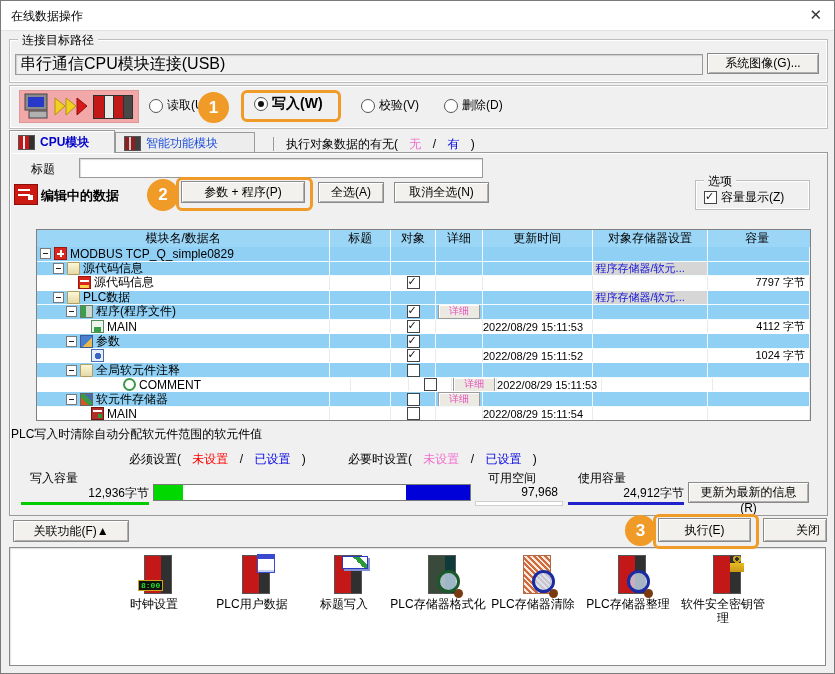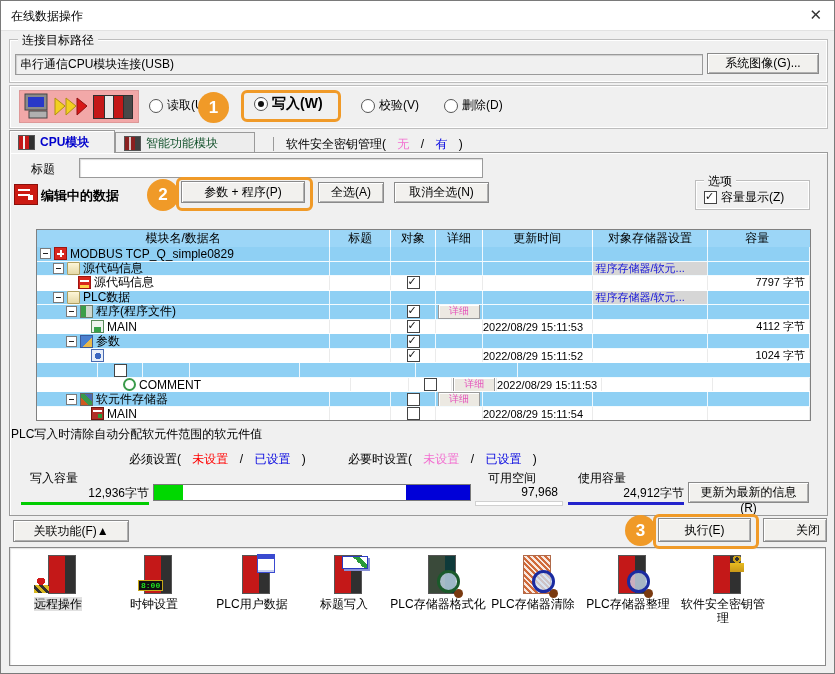--- a/index.html
+++ b/index.html
@@ -4,33 +4,33 @@
 <style>
   html,body{margin:0;padding:0;}
   body{width:835px;height:674px;font-family:"Liberation Sans","DejaVu Sans",sans-serif;background:#d6d6d6;}
   .dialog{position:absolute;left:0;top:0;width:833px;height:672px;background:#f0f0f0;border:1px solid #7a7a7a;overflow:hidden;}
   .titlebar{position:absolute;left:0;top:0;width:100%;height:29px;background:#ffffff;border-bottom:1px solid #e2e2e2;}
   .titlebar .ttl{position:absolute;left:10px;top:7px;font-size:12px;color:#000;}
   .titlebar .close{position:absolute;right:12px;top:5px;font-size:15px;color:#333;cursor:pointer;}
   .groupbox{position:absolute;border:1px solid #bdbdbd;box-shadow:inset 0 0 0 1px #ffffff;}
   .gb-label{position:absolute;top:-8px;left:8px;background:#f0f0f0;padding:0 4px;font-size:12px;color:#000;}
   .sunken{border:1px solid #9a9a9a;box-shadow:inset 1px 1px 1px rgba(0,0,0,0.15);}
-  .field{position:absolute;background:#f0f0f0;font-size:12px;line-height:18px;padding:0 4px;color:#000;}
+  .field{position:absolute;background:#f0f0f0;font-size:16px;line-height:18px;padding:0 4px;color:#000;}
   .btn{position:absolute;background:#f2f1ee;border:1px solid #8a8a8a;box-shadow:inset 1px 1px 0 #ffffff, inset -1px -1px 0 #b0b0b0;font-size:12px;color:#000;text-align:center;cursor:pointer;font-family:inherit;}
   .radio{position:absolute;display:flex;align-items:center;cursor:pointer;}
   .rdot{width:12px;height:12px;border-radius:50%;border:1px solid #555;background:#fff;margin-right:4px;position:relative;flex:none;}
   .rdot.sel::after{content:"";position:absolute;left:3px;top:3px;width:6px;height:6px;border-radius:50%;background:#111;}
   .rlabel{font-size:12px;color:#000;}
   .rlabel.big{font-size:14px;font-weight:bold;}
   
   .tab{position:absolute;height:21px;display:flex;align-items:center;padding:0 8px;font-size:12px;border:1px solid #9a9a9a;border-bottom:none;background:#ededed;box-sizing:border-box;cursor:pointer;}
   .tab.sel{background:#f0f0f0;height:23px;z-index:2;box-shadow:inset 1px 1px 0 #fff;}
   .tab .tabtxt{margin-left:5px;}
   .tab1 .tabtxt{color:#0000cc;font-weight:bold;}
-  .tab2 .tabtxt{color:#14532d;}
+  .tab2 .tabtxt{color:#1d4ed8;}
   .tab-plc-icon{width:15px;height:13px;border:1px solid #555;background:linear-gradient(90deg,#c41818 0 4px,#f2f2f2 4px 6px,#c41818 6px 10px,#303030 10px);flex:none;}
   .tab2 .tab-plc-icon{background:linear-gradient(90deg,#8a2020 0 4px,#d8c8c8 4px 6px,#8a2020 6px 10px,#404040 10px);}
   .presence{position:absolute;left:272px;top:135px;font-size:12px;color:#000;}
   .pink{color:#f26fd0;} .redtx{color:#ff0000;} .bluetx{color:#0000e0;}
   .page-panel{position:absolute;left:8px;top:151px;width:817px;height:362px;border:1px solid #9a9a9a;box-shadow:inset 1px 1px 0 #ffffff;background:#f0f0f0;}
   .lbl{position:absolute;font-size:12px;color:#000;}
   .edit-data-icon{position:absolute;left:13px;top:183px;width:22px;height:19px;background:#cc1a12;border:1px solid #8a0f0a;background-image:linear-gradient(#fff,#fff),linear-gradient(#fff,#fff),linear-gradient(#fff,#fff);background-size:12px 2px,12px 2px,5px 5px;background-position:3px 4px,3px 9px,13px 10px;background-repeat:no-repeat;}
   .edit-heading{position:absolute;left:40px;top:186px;font-size:13px;font-weight:bold;color:#000;}
   
   .cbx{width:11px;height:11px;border:1px solid #444;background:#fff;position:relative;display:inline-block;flex:none;}
@@ -140,21 +140,21 @@
 
   <div class="tab tab1 sel" style="left:8px;top:129px;width:106px;">
     <span class="tab-plc-icon"></span>
     <span class="tabtxt">CPU模块</span>
   </div>
   <div class="tab tab2" style="left:114px;top:131px;width:140px;">
     <span class="tab-plc-icon"></span>
     <span class="tabtxt">智能功能模块</span>
   </div>
   <div class="presence">
-    <span style="border-left:1px solid #9a9a9a;padding-left:12px;">软件安全密钥管理(</span>
+    <span style="border-left:1px solid #9a9a9a;padding-left:12px;">执行对象数据的有无(</span>
     <span class="pink" style="margin:0 8px;">无</span>
     <span>/</span>
     <span class="bluetx" style="margin:0 8px;">有</span>
     <span>)</span>
   </div>
 
   <div class="page-panel"></div>
 
   <span class="lbl" style="left:30px;top:160px;">标题</span>
   <div class="field sunken" style="left:78px;top:157px;width:394px;height:18px;background:#fff;"></div>
@@ -296,20 +296,25 @@
           <div class="tc c1"></div>
           <div class="tc c2">
             <span class="cbx checked"></span>
           </div>
           <div class="tc c3"></div>
           <div class="tc c4 smalltx">2022/08/29 15:11:52</div>
           <div class="tc c5"></div>
           <div class="tc c6 smalltx">1024 字节</div>
         </div>
         <div class="trow blue">
+          <div class="tc c0" style="padding-left: 29px;">
+            <span class="minus"></span>
+            <span class="ti comment-folder-icon"></span>
+            <span class="nm">全局软元件注释</span>
+          </div>
           <div class="tc c1"></div>
           <div class="tc c2">
             <span class="cbx"></span>
           </div>
           <div class="tc c3"></div>
           <div class="tc c4 smalltx"></div>
           <div class="tc c5"></div>
           <div class="tc c6 smalltx"></div>
         </div>
         <div class="trow white">
@@ -393,24 +398,20 @@
   <span class="lbl" style="left:577px;top:469px;">使用容量</span>
   <span class="numtx" style="left:565px;top:484px;width:118px;">24,912字节</span>
   <span class="underline" style="left:567px;top:501px;width:116px;background:#2222cc;"></span>
   <button class="btn" style="left:687px;top:481px;width:121px;height:21px;">更新为最新的信息(R)</button>
 
   <button class="btn" style="left:12px;top:519px;width:116px;height:22px;">关联功能(F)▲</button>
   <button class="btn" style="left:657px;top:517px;width:93px;height:24px;">执行(E)</button>
   <button class="btn" style="left:762px;top:517px;width:64px;height:24px;padding-left:32px;">关闭</button>
 
   <div class="bottom-panel">
-      <div class="titem" style="left: 0px;">
-        <span class="bicon remote-operation-icon"></span>
-        <span class="tlabel selected">远程操作</span>
-      </div>
       <div class="titem" style="left: 96px;">
         <span class="bicon clock-setting-icon"></span>
         <span class="tlabel">时钟设置</span>
       </div>
       <div class="titem" style="left: 194px;">
         <span class="bicon plc-user-data-icon"></span>
         <span class="tlabel">PLC用户数据</span>
       </div>
       <div class="titem" style="left: 286px;">
         <span class="bicon title-write-icon"></span>

